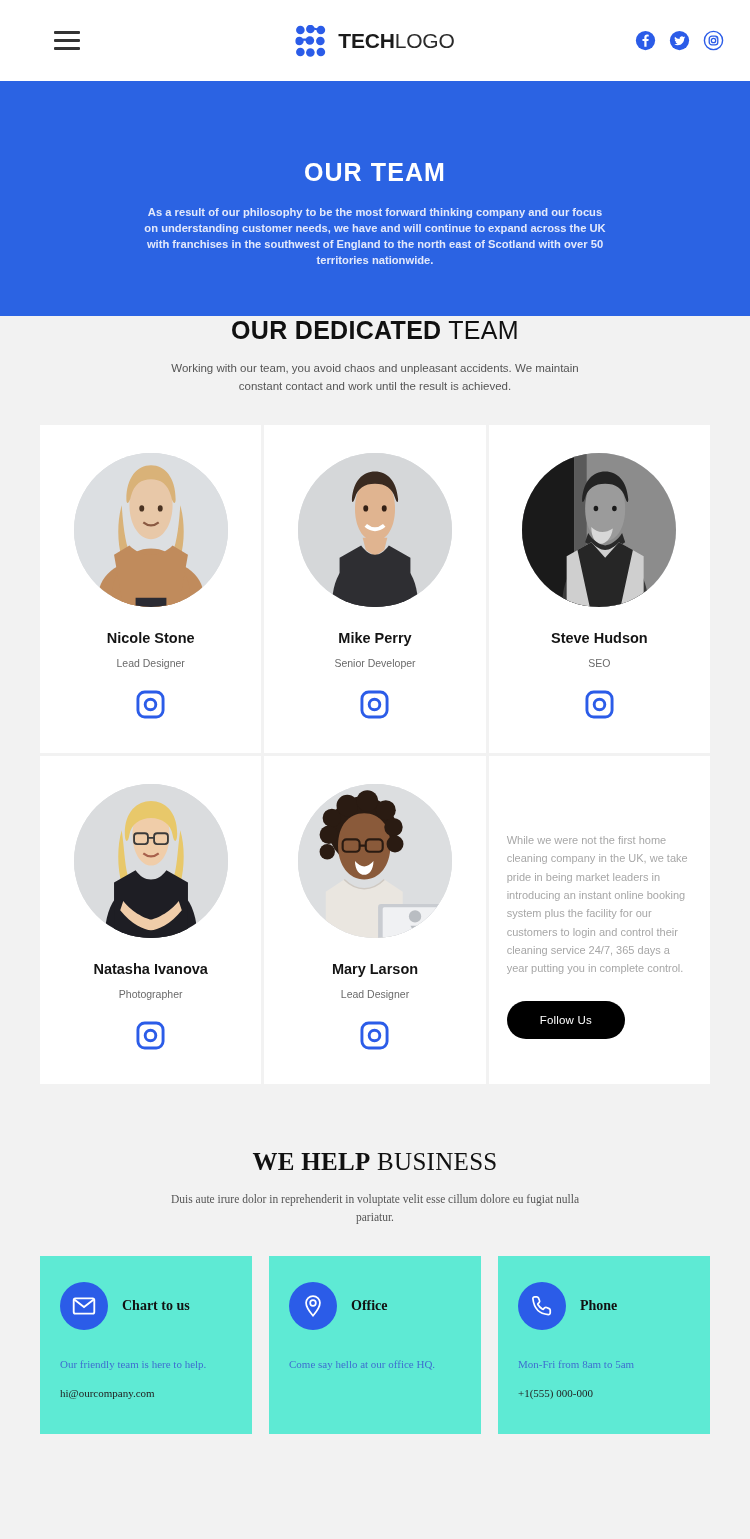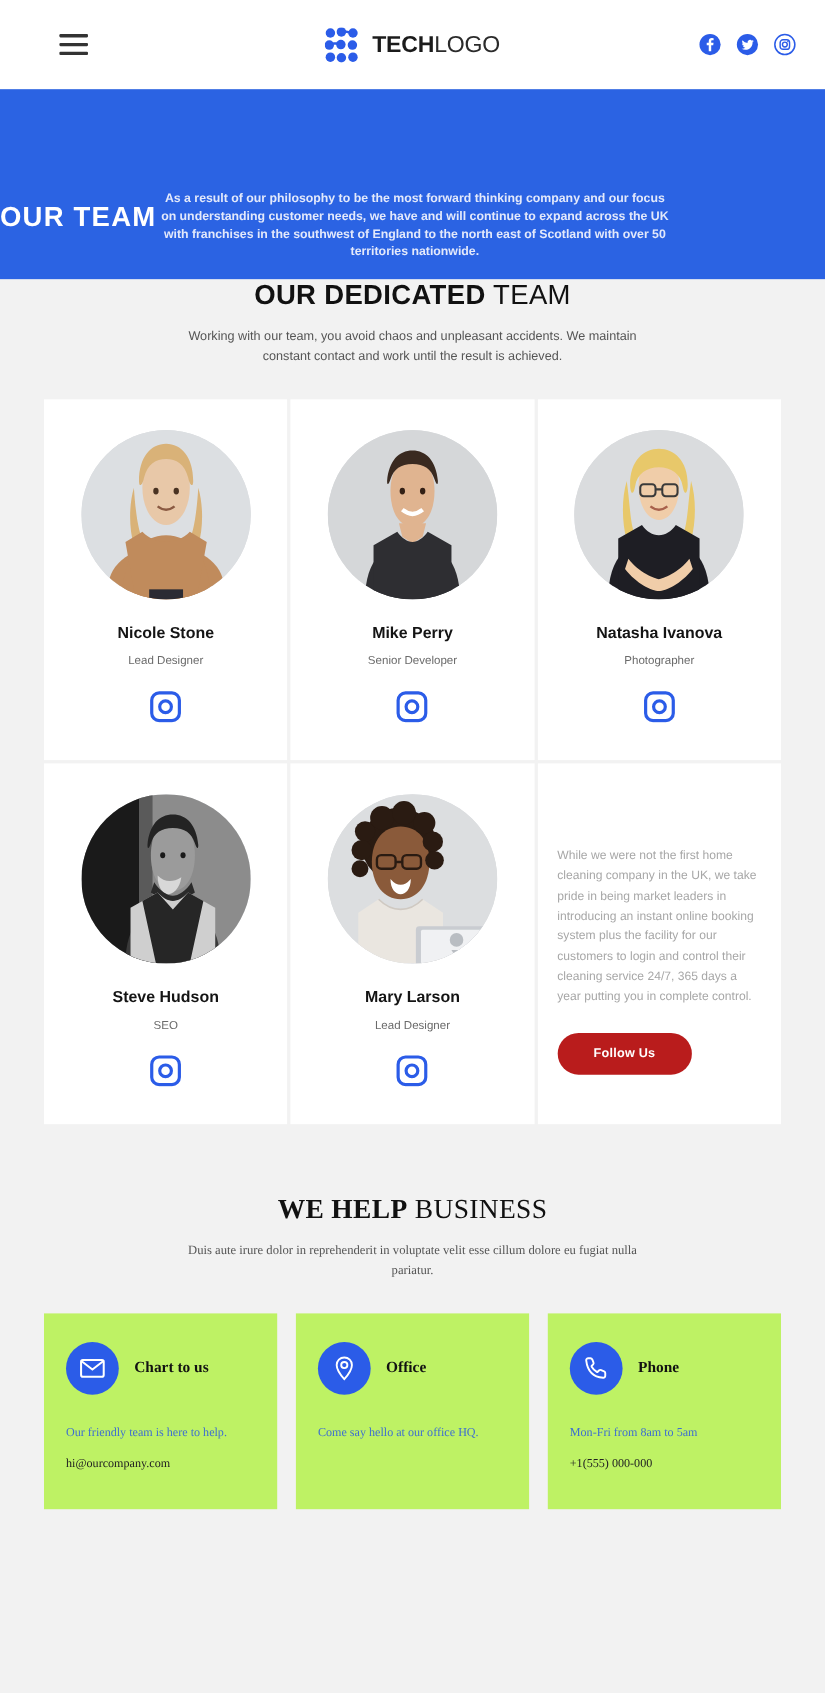--- a/index.html
+++ b/index.html
@@ -45,22 +45,22 @@
 
   .socials {
     margin-left: auto;
     display: flex; align-items: center; gap: 13px;
   }
   .social-ico { width: 21px; height: 21px; display: block; cursor: pointer; }
 
   
   .hero {
     background: #2b63e3;
-    height: 173px;
-    display: flex; flex-direction: row;
+    height: 235px;
+    display: flex; flex-direction: column;
     align-items: center; justify-content: flex-start;
     padding-top: 77px;
   }
   .hero-title {
     color: #ffffff;
     font-size: 25px;
     font-weight: 700;
     letter-spacing: 1.1px;
     margin-bottom: 18px;
   }
@@ -142,41 +142,41 @@
     align-items: flex-start;
     min-height: 290px;
   }
   .text-card p {
     font-size: 11px;
     line-height: 1.67;
     color: #a7a7a7;
   }
   .follow-btn {
     margin-top: 23px;
-    background: #b91c1c;
+    background: #000000;
     color: #ffffff;
     border: none;
     border-radius: 22px;
     padding: 13px 33px;
     font-size: 11.5px;
-    font-weight: 700;
+    font-weight: 400;
     font-family: "Liberation Sans", sans-serif;
     cursor: pointer;
     letter-spacing: 0.2px;
   }
 
   
   .contact-grid {
     display: grid;
     grid-template-columns: repeat(3, 1fr);
     gap: 17px;
     margin-top: 29px;
   }
   .contact-card {
-    background: #bef264;
+    background: #5eead4;
     padding: 26px 20px 30px;
     min-height: 170px;
   }
   .contact-top {
     display: flex; align-items: center; gap: 14px;
   }
   .c-icon {
     width: 48px; height: 48px;
     border-radius: 50%;
     background: #2b5ce8;
@@ -306,63 +306,63 @@
         <svg viewBox="0 0 30 30">
             <rect x="2" y="2" width="26" height="26" rx="7" fill="none" stroke="#2b5ce8" stroke-width="3"></rect>
             <circle cx="15" cy="15" r="5.5" fill="none" stroke="#2b5ce8" stroke-width="3"></circle>
           </svg>
       </div>
     </div>
 
     <div class="team-card">
       <div class="avatar">
         <svg viewBox="0 0 100 100">
+          <rect width="100" height="100" fill="#8c8c8c"></rect>
+          <rect width="34" height="100" fill="#1a1a1a"></rect>
+          <rect x="34" width="8" height="100" fill="#5a5a5a"></rect>
+          <path d="M26 100c0-24 12-34 28-34s28 10 28 34z" fill="#3a3a3a"></path>
+          <path d="M41 36c0-12 5-19 13-19s13 7 13 19-5 21-13 21-13-9-13-21z" fill="#9b9b9b"></path>
+          <path d="M39 30c1-12 7-18 15-18s14 6 15 18c0 3-1 2-2-1-2-6-6-9-13-9s-11 3-13 9c-1 3-2 4-2 1z" fill="#232323"></path>
+          <path d="M45 48q6 6 14 1c-1 7-5 10-8 10s-6-4-6-11z" fill="#d8d8d8"></path>
+          <path d="M43 52c3 5 8 8 11 8s8-3 11-8l2 6-13 8-13-8z" fill="#2a2a2a"></path>
+          <path d="M45 58c3 3 6 5 9 5s6-2 9-5l16 9v33H29V67z" fill="#cfcfcf"></path>
+          <path d="M45 58l9 10 9-10 9 5-8 37H44l-8-37z" fill="#262626"></path>
+          <ellipse cx="48" cy="36" rx="1.5" ry="1.8" fill="#1a1a1a"></ellipse>
+          <ellipse cx="60" cy="36" rx="1.5" ry="1.8" fill="#1a1a1a"></ellipse>
+        </svg>
+      </div>
+      <div class="member-name">Steve Hudson</div>
+      <div class="member-role">SEO</div>
+      <div class="ig-btn">
+        <svg viewBox="0 0 30 30">
+            <rect x="2" y="2" width="26" height="26" rx="7" fill="none" stroke="#2b5ce8" stroke-width="3"></rect>
+            <circle cx="15" cy="15" r="5.5" fill="none" stroke="#2b5ce8" stroke-width="3"></circle>
+          </svg>
+      </div>
+    </div>
+
+    <div class="team-card">
+      <div class="avatar">
+        <svg viewBox="0 0 100 100">
           <rect width="100" height="100" fill="#dadcde"></rect>
           <path d="M20 100c0-26 13-36 30-36s30 10 30 36z" fill="#1e1e24"></path>
           <path d="M38 33c0-11 5-18 12-18s12 7 12 18-5 20-12 20-12-9-12-20z" fill="#f0cda9"></path>
           <path d="M33 32c0-14 8-21 17-21s17 7 17 21c0 6-2 7-3 1-1-7-7-11-14-11s-13 4-14 11c-1 6-3 5-3-1z" fill="#e8c86a"></path>
           <path d="M31 30c2 14 2 26 5 32l-5 3c-3-11-3-25 0-35z" fill="#e8c86a"></path>
           <path d="M69 30c-2 14-2 26-5 32l5 3c3-11 3-25 0-35z" fill="#e8c86a"></path>
           <rect x="39" y="32" width="9" height="7" rx="2" fill="none" stroke="#3a3a3a" stroke-width="1.2"></rect>
           <rect x="52" y="32" width="9" height="7" rx="2" fill="none" stroke="#3a3a3a" stroke-width="1.2"></rect>
           <path d="M48 35h4" stroke="#3a3a3a" stroke-width="1.2"></path>
           <path d="M45 45q5 4 10 0" stroke="#a8614c" stroke-width="1.4" fill="none"></path>
           <path d="M40 56c3 4 6 6 10 6s7-2 10-6l14 8v36H26V64z" fill="#1e1e24"></path>
           <path d="M32 76c6 8 16 12 18 12s12-4 18-12l2 6c-7 9-16 13-20 13s-13-4-20-13z" fill="#f0cda9"></path>
         </svg>
       </div>
       <div class="member-name">Natasha Ivanova</div>
       <div class="member-role">Photographer</div>
-      <div class="ig-btn">
-        <svg viewBox="0 0 30 30">
-            <rect x="2" y="2" width="26" height="26" rx="7" fill="none" stroke="#2b5ce8" stroke-width="3"></rect>
-            <circle cx="15" cy="15" r="5.5" fill="none" stroke="#2b5ce8" stroke-width="3"></circle>
-          </svg>
-      </div>
-    </div>
-
-    <div class="team-card">
-      <div class="avatar">
-        <svg viewBox="0 0 100 100">
-          <rect width="100" height="100" fill="#8c8c8c"></rect>
-          <rect width="34" height="100" fill="#1a1a1a"></rect>
-          <rect x="34" width="8" height="100" fill="#5a5a5a"></rect>
-          <path d="M26 100c0-24 12-34 28-34s28 10 28 34z" fill="#3a3a3a"></path>
-          <path d="M41 36c0-12 5-19 13-19s13 7 13 19-5 21-13 21-13-9-13-21z" fill="#9b9b9b"></path>
-          <path d="M39 30c1-12 7-18 15-18s14 6 15 18c0 3-1 2-2-1-2-6-6-9-13-9s-11 3-13 9c-1 3-2 4-2 1z" fill="#232323"></path>
-          <path d="M45 48q6 6 14 1c-1 7-5 10-8 10s-6-4-6-11z" fill="#d8d8d8"></path>
-          <path d="M43 52c3 5 8 8 11 8s8-3 11-8l2 6-13 8-13-8z" fill="#2a2a2a"></path>
-          <path d="M45 58c3 3 6 5 9 5s6-2 9-5l16 9v33H29V67z" fill="#cfcfcf"></path>
-          <path d="M45 58l9 10 9-10 9 5-8 37H44l-8-37z" fill="#262626"></path>
-          <ellipse cx="48" cy="36" rx="1.5" ry="1.8" fill="#1a1a1a"></ellipse>
-          <ellipse cx="60" cy="36" rx="1.5" ry="1.8" fill="#1a1a1a"></ellipse>
-        </svg>
-      </div>
-      <div class="member-name">Steve Hudson</div>
-      <div class="member-role">SEO</div>
       <div class="ig-btn">
         <svg viewBox="0 0 30 30">
             <rect x="2" y="2" width="26" height="26" rx="7" fill="none" stroke="#2b5ce8" stroke-width="3"></rect>
             <circle cx="15" cy="15" r="5.5" fill="none" stroke="#2b5ce8" stroke-width="3"></circle>
           </svg>
       </div>
     </div>
 
     <div class="team-card">
       <div class="avatar">

